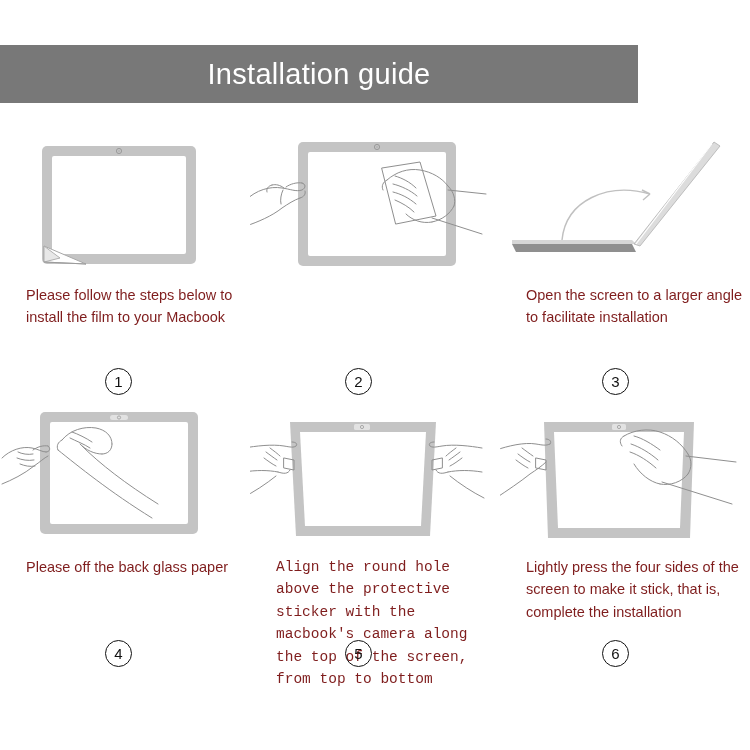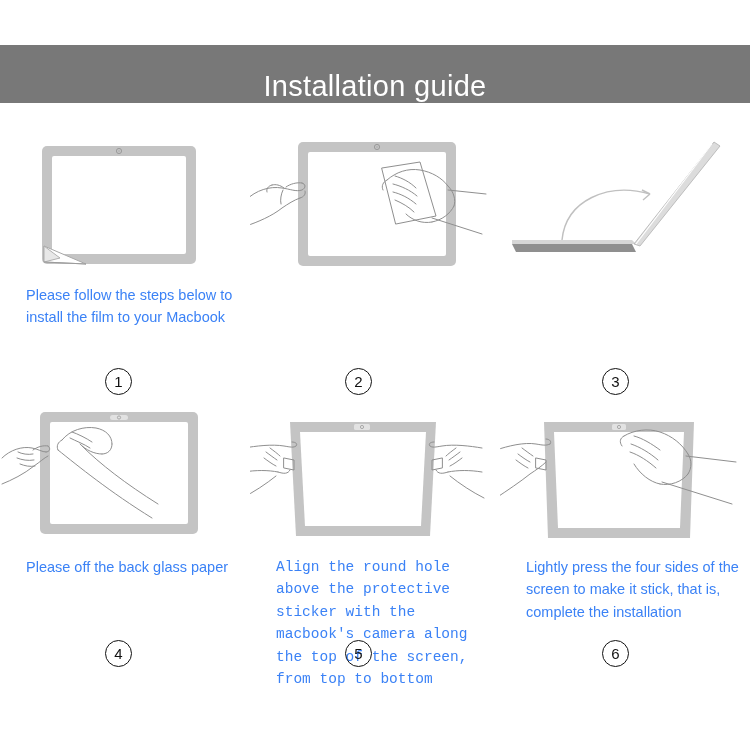--- a/index.html
+++ b/index.html
@@ -9,24 +9,24 @@
     font-family:"Liberation Sans", sans-serif;
     color:#1c1c1c;
     position:relative;
     overflow:hidden;
   }
 
   
   #header-banner{
     position:absolute;
     left:0; top:45px;
-    width:750px; height:58px;
+    width:638px; height:58px;
     background:#787878;
     display:flex;
-    align-items:flex-end;
+    align-items:center;
     justify-content:center;
   }
   #header-title{
     color:#ffffff;
     font-size:29px;
     font-weight:400;
     letter-spacing:.3px;
   }
 
   
@@ -52,21 +52,21 @@
   .illus svg{ display:block; }
 
   
   .caption{
     position:absolute;
     left:26px;
     top:156px;
     width:222px;
     font-size:14.5px;
     line-height:1.55;
-    color:#3b82f6;
+    color:#7f1d1d;
   }
   .step-card.wide .caption{ width:214px;font-family:Liberation Mono, monospace; }
 
   
   .badge{
     position:absolute;
     width:27px; height:27px;
     border:1.4px solid #111;
     border-radius:50%;
     display:flex;
@@ -156,20 +156,21 @@
         <path d="M12 112 L132 112 L132 116 L12 116 Z" fill="#b9b9b9"></path>
         <path d="M12 112 L132 112 L136 116 L12 116 Z" fill="#d6d6d6"></path>
 
         <path d="M134 116 L214 14 L220 18 L140 118 Z" fill="#dcdcdc" stroke="#b0b0b0" stroke-width="0.8"></path>
         <path d="M136 116 L212 16" stroke="#ffffff" stroke-width="1.2" fill="none"></path>
 
         <path d="M62 112 C66 72 108 54 150 66" fill="none" stroke="#c0c0c0" stroke-width="1.4"></path>
         <path d="M150 66 L142 62 M150 66 L143 72" fill="none" stroke="#c0c0c0" stroke-width="1.4"></path>
       </svg>
     </div>
+    <div class="caption">Open the screen to a larger angle to facilitate installation</div>
     <div class="badge">3</div>
   </div>
 
   <div class="step-card row-bot c1">
     <div class="illus">
       <svg width="250" height="150" viewBox="0 0 250 150" xmlns="http://www.w3.org/2000/svg">
         <rect x="40" y="12" width="158" height="122" rx="5" fill="#c4c4c4"></rect>
         <rect x="50" y="22" width="138" height="102" rx="2" fill="#ffffff"></rect>
         <rect x="110" y="15" width="18" height="5" rx="2.5" fill="#e2e2e2"></rect>
         <circle cx="119" cy="17.5" r="1.6" fill="none" stroke="#9a9a9a" stroke-width="0.8"></circle>

